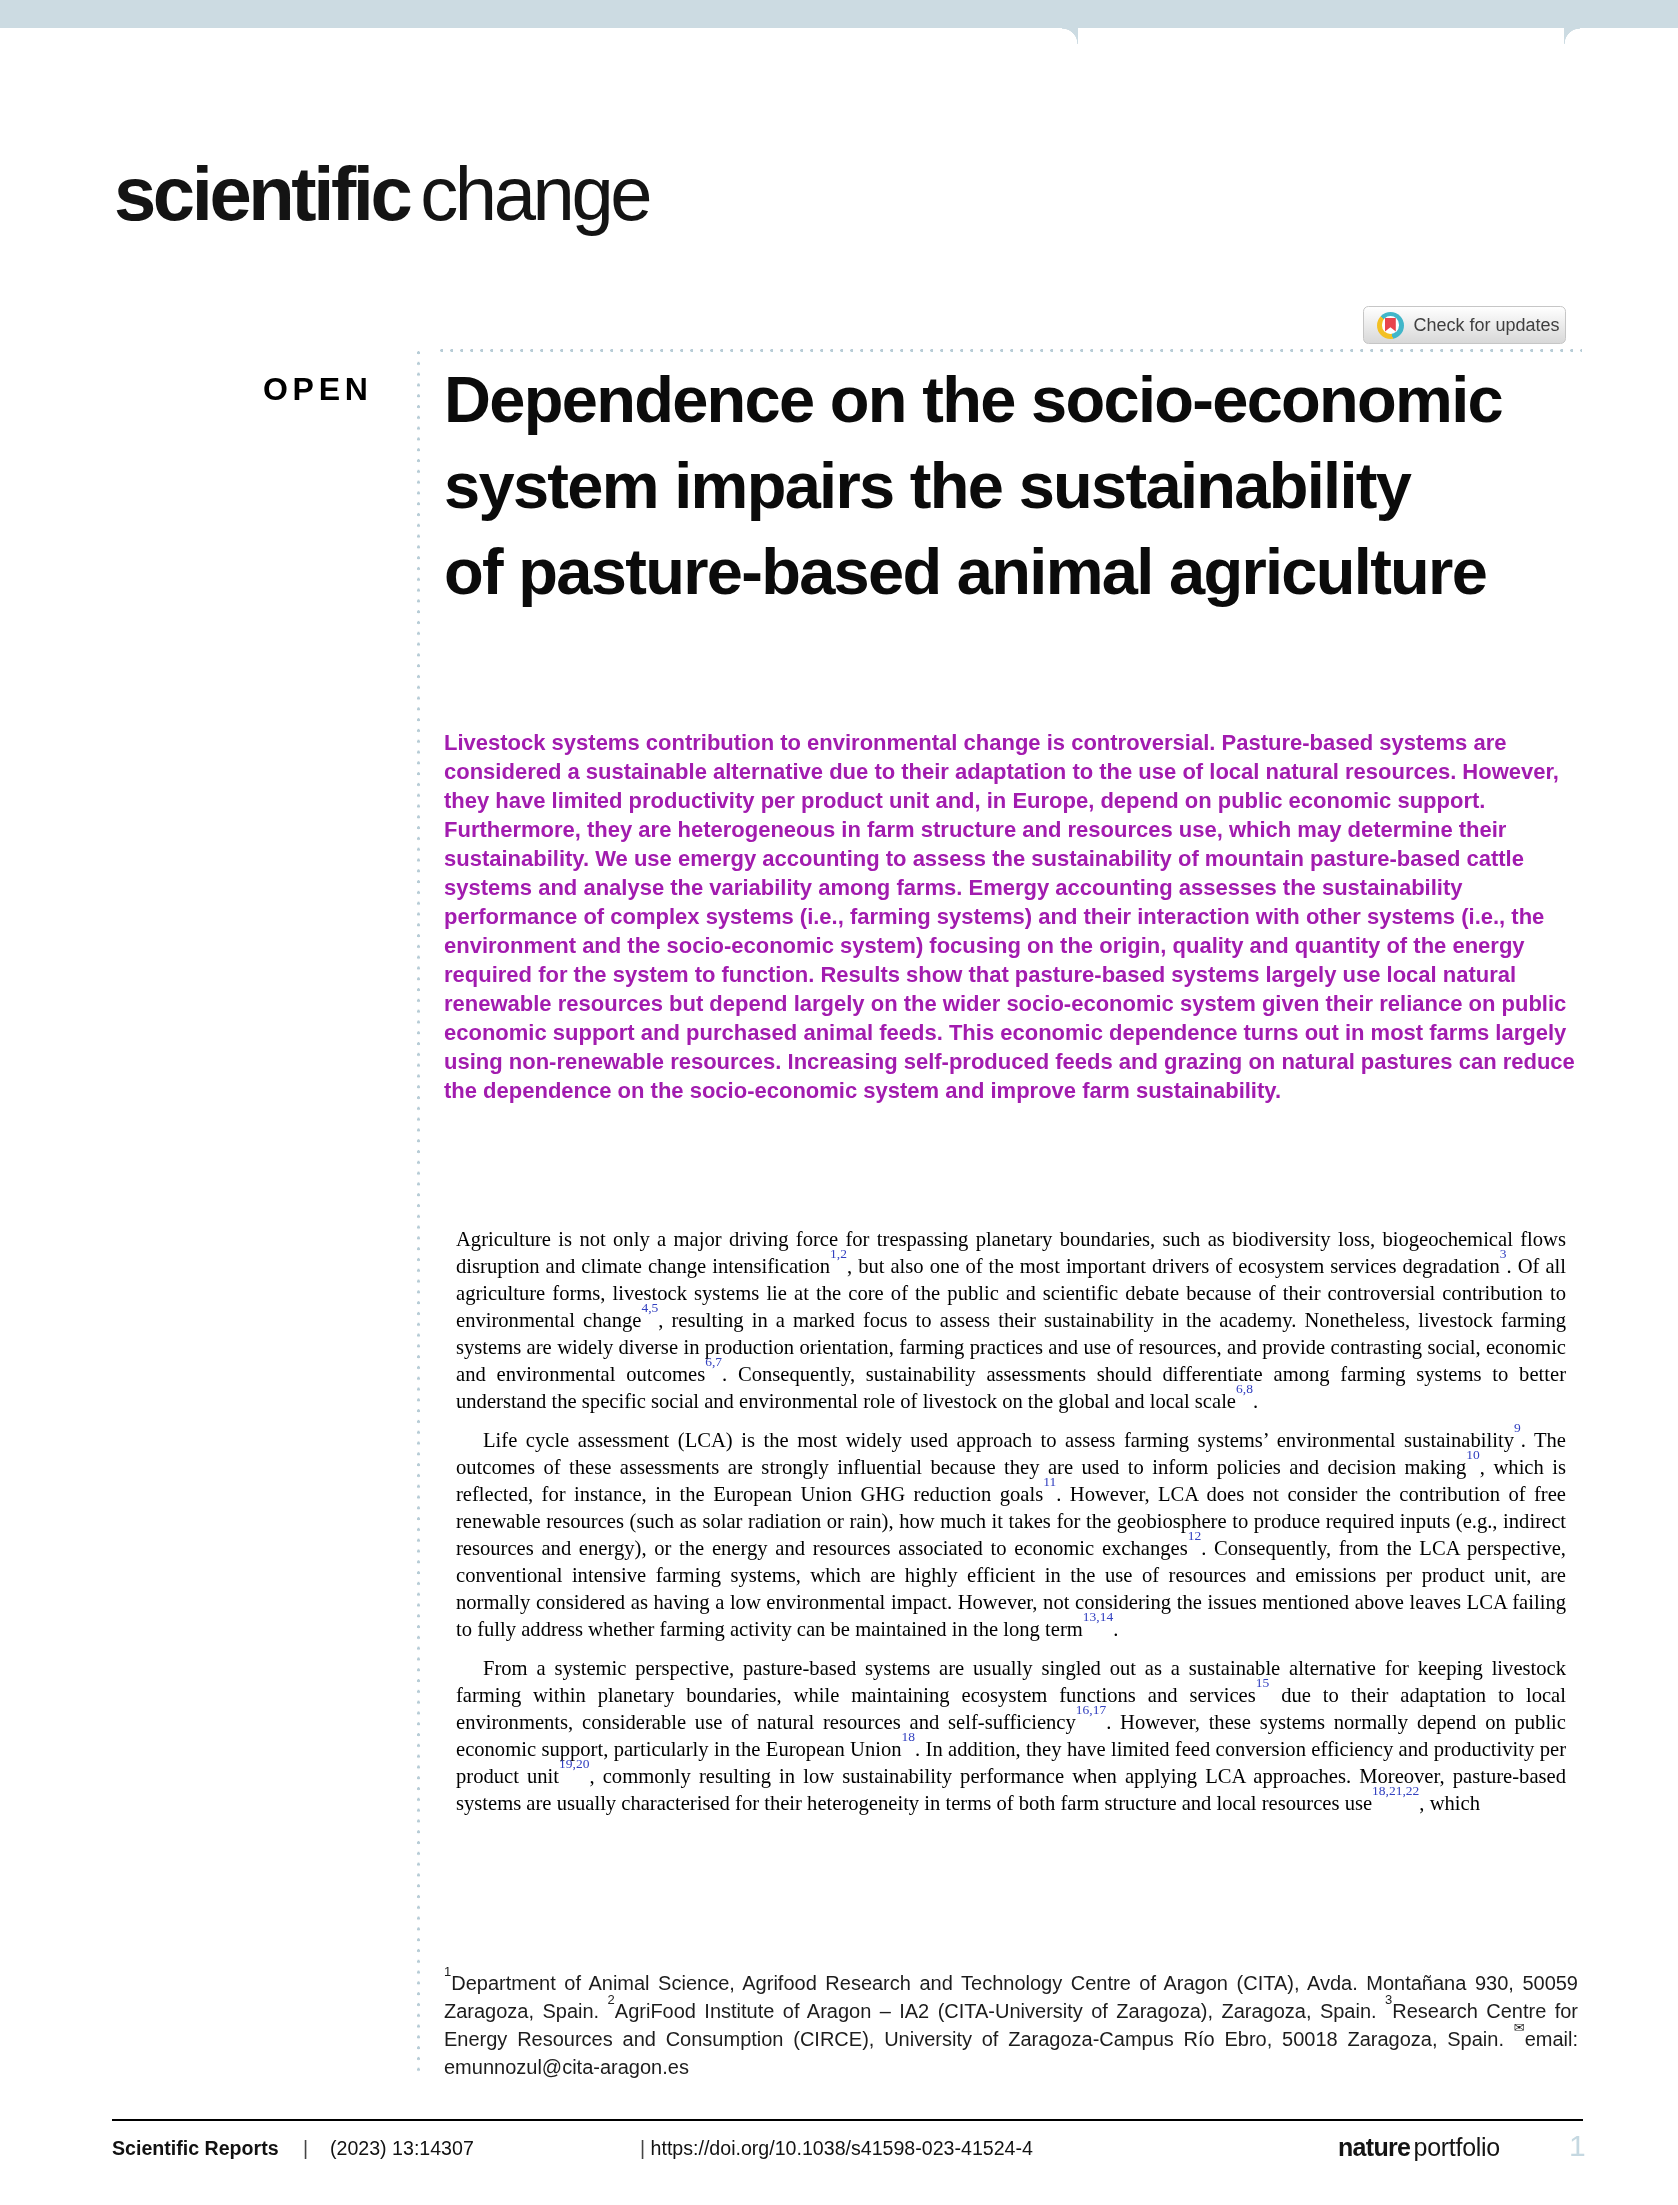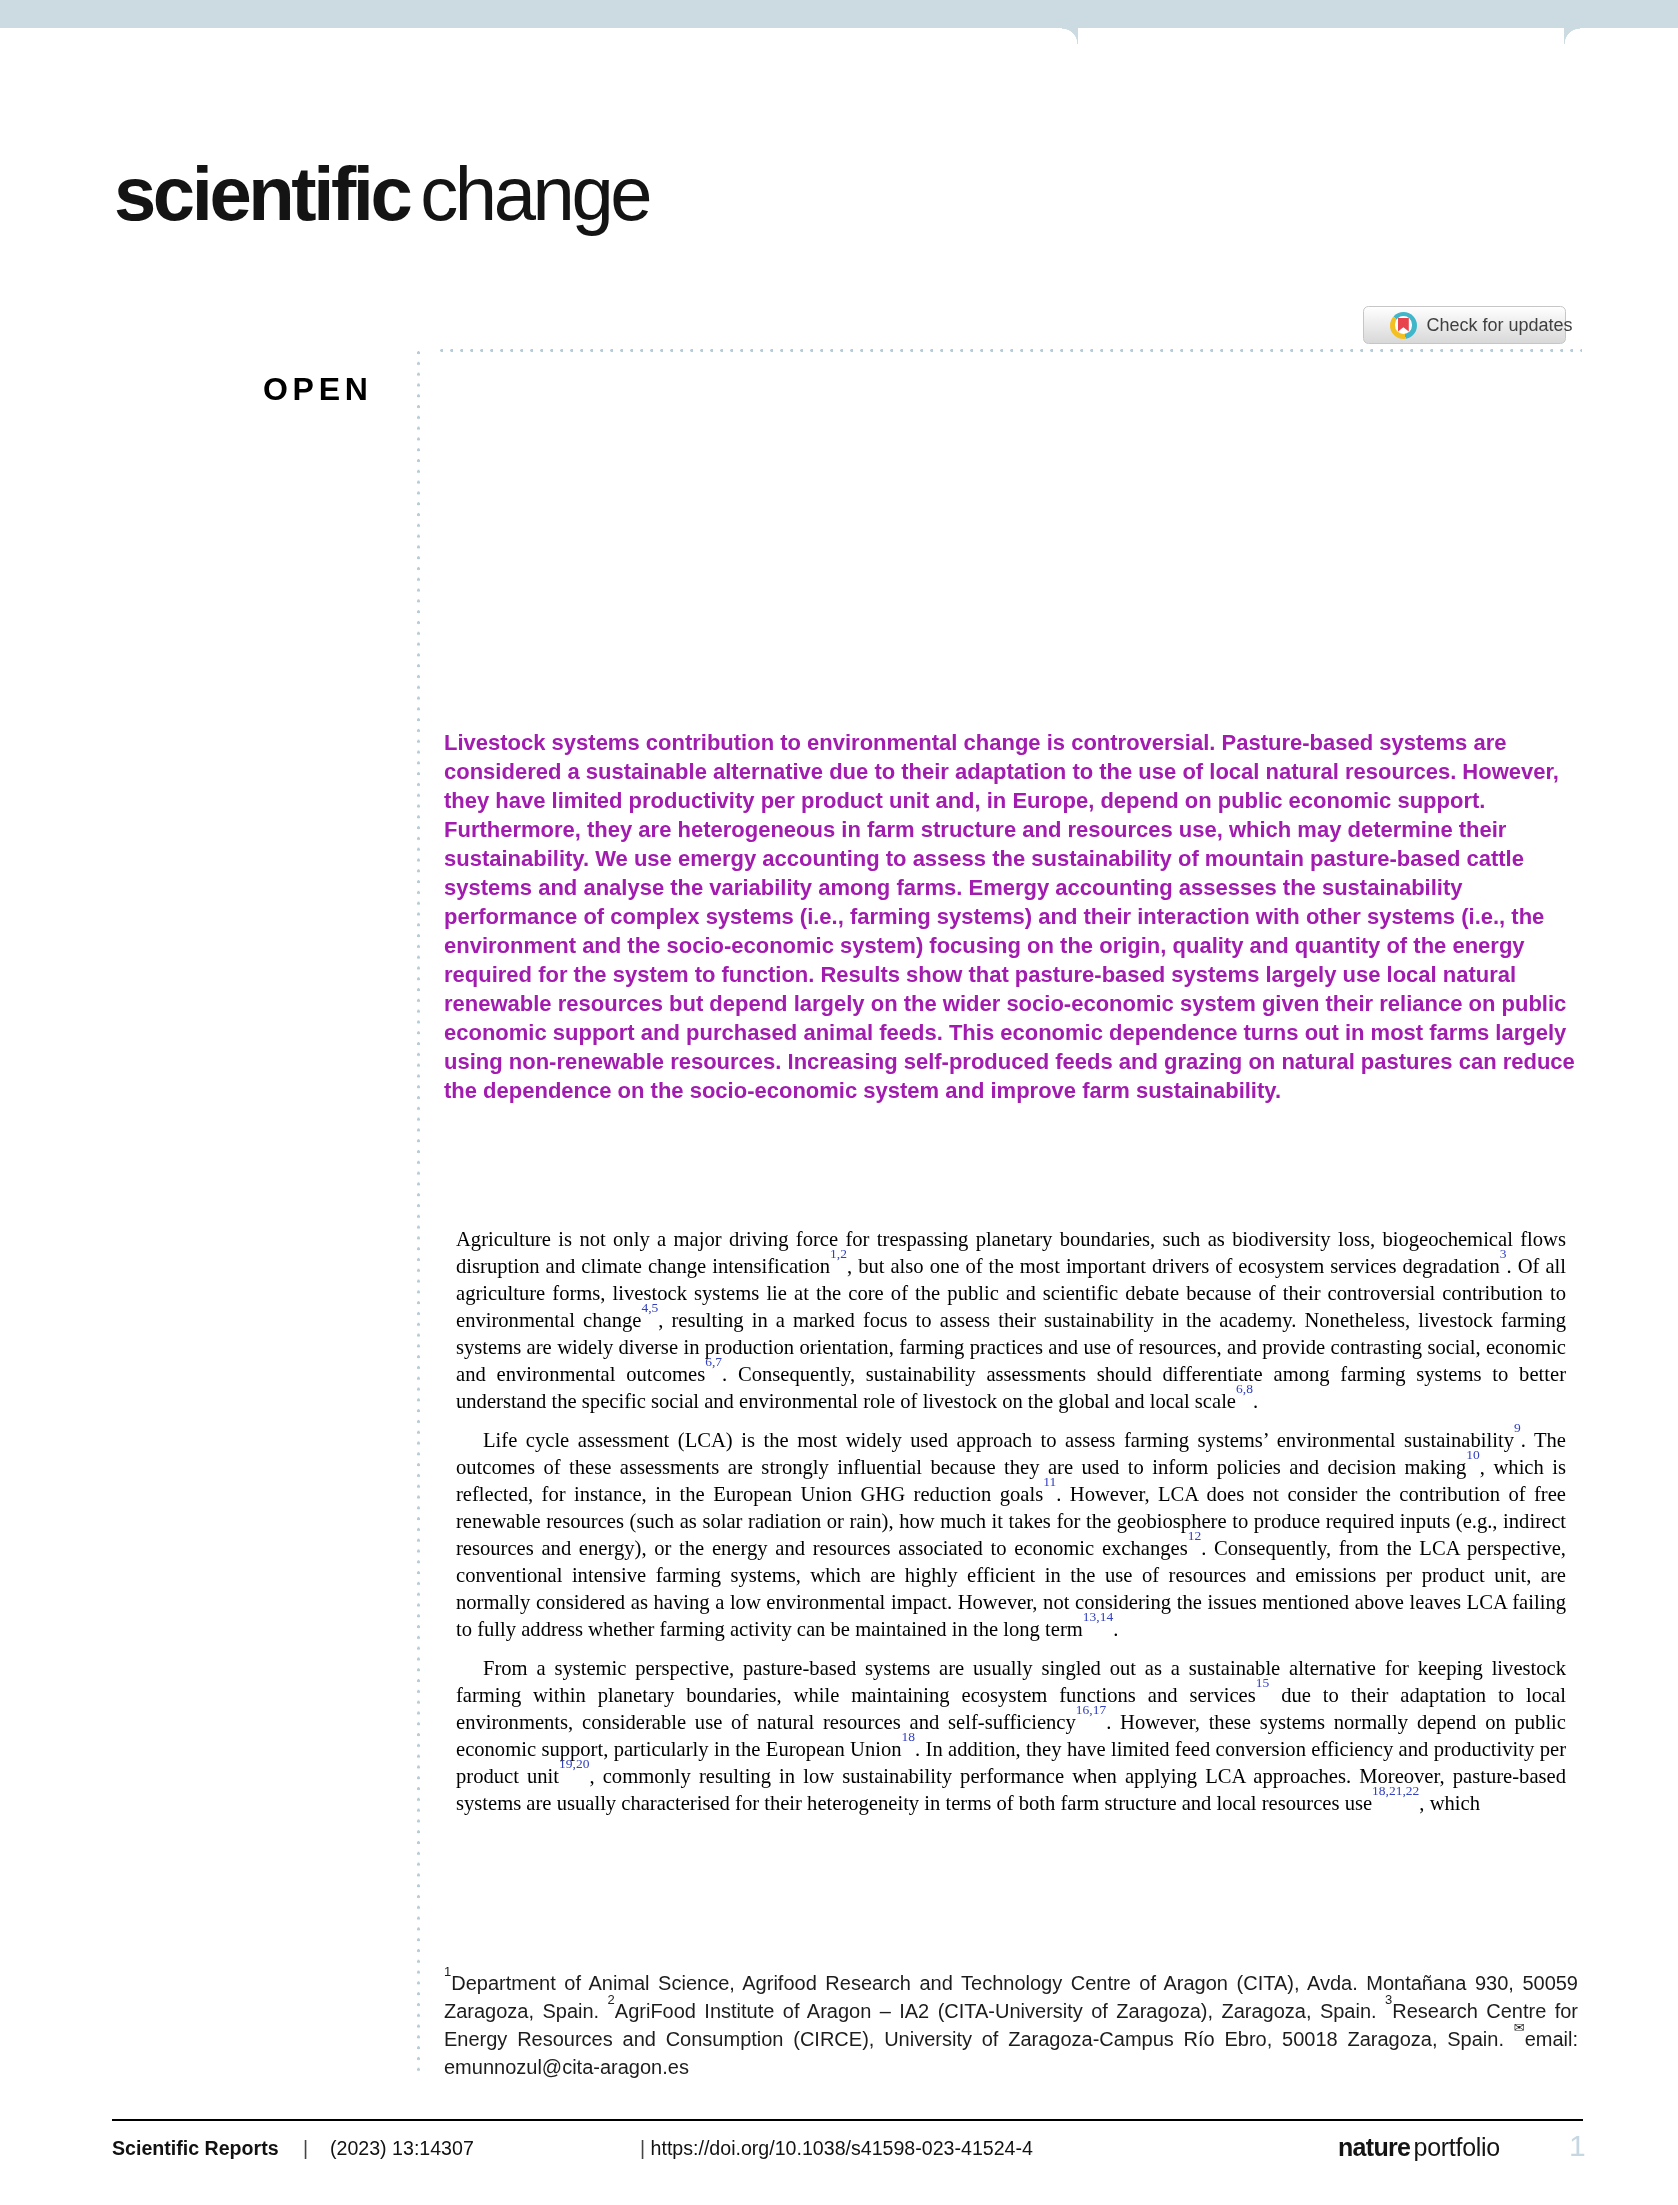--- a/index.html
+++ b/index.html
@@ -15,21 +15,21 @@
        background:radial-gradient(circle at 0 100%,rgba(0,0,0,0) 0 15px,var(--blue) 15.6px);}
   .fillet-r{position:absolute;left:1564px;top:28px;width:16px;height:16px;
        background:radial-gradient(circle at 100% 100%,rgba(0,0,0,0) 0 15px,var(--blue) 15.6px);}
 
   .logo{position:absolute;left:114px;top:150px;font-size:76px;letter-spacing:-3.4px;color:#141414;white-space:nowrap;}
   .logo .bold{font-weight:700;}
   .logo .light{font-weight:400;margin-left:10.8px;}
 
   .badge{position:absolute;left:1363px;top:306px;width:203px;height:38px;box-sizing:border-box;
          border:1.4px solid #c6c6c6;border-radius:5.4px;background:linear-gradient(#ffffff,#d8d8d8);
-         display:flex;align-items:center;gap:9.5px;padding:0 26px;cursor:pointer;}
+         display:flex;align-items:center;gap:9.5px;padding:0 13px;cursor:pointer;}
   .cm{width:27px;height:27px;border-radius:50%;flex:0 0 27px;position:relative;
       background:conic-gradient(from 170deg,#f3c024 0 145deg,#41b6c9 145deg 360deg);}
   .cm::before{content:"";position:absolute;inset:4.7px;background:#fff;border-radius:50%;}
   .cm::after{content:"";position:absolute;width:10.8px;height:14px;top:6px;left:8px;background:#e8444d;
       clip-path:polygon(0 0,100% 0,100% 100%,50% 70%,0 100%);}
   .badge .lbl{font-size:18px;color:#3f3f3f;font-weight:500;white-space:nowrap;}
 
   .hdots{position:absolute;left:440px;top:349px;width:1142px;height:3.4px;
      background-image:radial-gradient(circle at 1.7px 1.7px,var(--dot) 1.4px,rgba(0,0,0,0) 1.8px);
      background-size:10px 3.4px;background-repeat:repeat-x;}
@@ -84,20 +84,21 @@
   <div class="badge">
     <span class="cm"></span>
     <span class="lbl">Check for updates</span>
   </div>
 
   <div class="hdots"></div>
   <div class="vdots"></div>
 
   <div class="open">OPEN</div>
 
+  <h1 class="title" style="margin:0;">Dependence on the socio-economic<br>system impairs the sustainability<br>of pasture-based animal agriculture</h1>
 
 
   <div class="abstract">Livestock systems contribution to environmental change is controversial. Pasture-based systems are considered a sustainable alternative due to their adaptation to the use of local natural resources. However, they have limited productivity per product unit and, in Europe, depend on public economic support. Furthermore, they are heterogeneous in farm structure and resources use, which may determine their sustainability. We use emergy accounting to assess the sustainability of mountain pasture-based cattle systems and analyse the variability among farms. Emergy accounting assesses the sustainability performance of complex systems (i.e., farming systems) and their interaction with other systems (i.e., the environment and the socio-economic system) focusing on the origin, quality and quantity of the energy required for the system to function. Results show that pasture-based systems largely use local natural renewable resources but depend largely on the wider socio-economic system given their reliance on public economic support and purchased animal feeds. This economic dependence turns out in most farms largely using non-renewable resources. Increasing self-produced feeds and grazing on natural pastures can reduce the dependence on the socio-economic system and improve farm sustainability.</div>
 
   <div class="bodytext">
     <p>Agriculture is not only a major driving force for trespassing planetary boundaries, such as biodiversity loss, biogeochemical flows disruption and climate change intensification<sup>1,2</sup>, but also one of the most important drivers of ecosystem services degradation<sup>3</sup>. Of all agriculture forms, livestock systems lie at the core of the public and scientific debate because of their controversial contribution to environmental change<sup>4,5</sup>, resulting in a marked focus to assess their sustainability in the academy. Nonetheless, livestock farming systems are widely diverse in production orientation, farming practices and use of resources, and provide contrasting social, economic and environmental outcomes<sup>6,7</sup>. Consequently, sustainability assessments should differentiate among farming systems to better understand the specific social and environmental role of livestock on the global and local scale<sup>6,8</sup>.</p>
     <p class="indent">Life cycle assessment (LCA) is the most widely used approach to assess farming systems’ environmental sustainability<sup>9</sup>. The outcomes of these assessments are strongly influential because they are used to inform policies and decision making<sup>10</sup>, which is reflected, for instance, in the European Union GHG reduction goals<sup>11</sup>. However, LCA does not consider the contribution of free renewable resources (such as solar radiation or rain), how much it takes for the geobiosphere to produce required inputs (e.g., indirect resources and energy), or the energy and resources associated to economic exchanges<sup>12</sup>. Consequently, from the LCA perspective, conventional intensive farming systems, which are highly efficient in the use of resources and emissions per product unit, are normally considered as having a low environmental impact. However, not considering the issues mentioned above leaves LCA failing to fully address whether farming activity can be maintained in the long term<sup>13,14</sup>.</p>
     <p class="indent">From a systemic perspective, pasture-based systems are usually singled out as a sustainable alternative for keeping livestock farming within planetary boundaries, while maintaining ecosystem functions and services<sup>15</sup> due to their adaptation to local environments, considerable use of natural resources and self-sufficiency<sup>16,17</sup>. However, these systems normally depend on public economic support, particularly in the European Union<sup>18</sup>. In addition, they have limited feed conversion efficiency and productivity per product unit<sup>19,20</sup>, commonly resulting in low sustainability performance when applying LCA approaches. Moreover, pasture-based systems are usually characterised for their heterogeneity in terms of both farm structure and local resources use<sup>18,21,22</sup>, which</p>
   </div>
 

